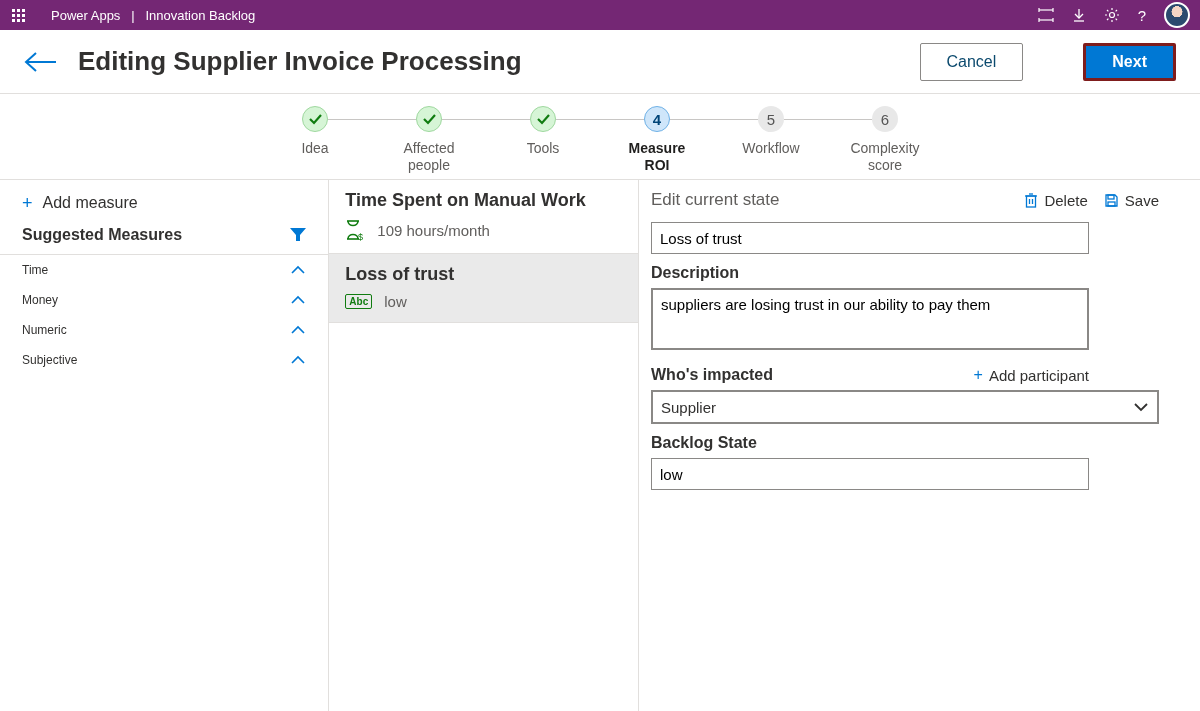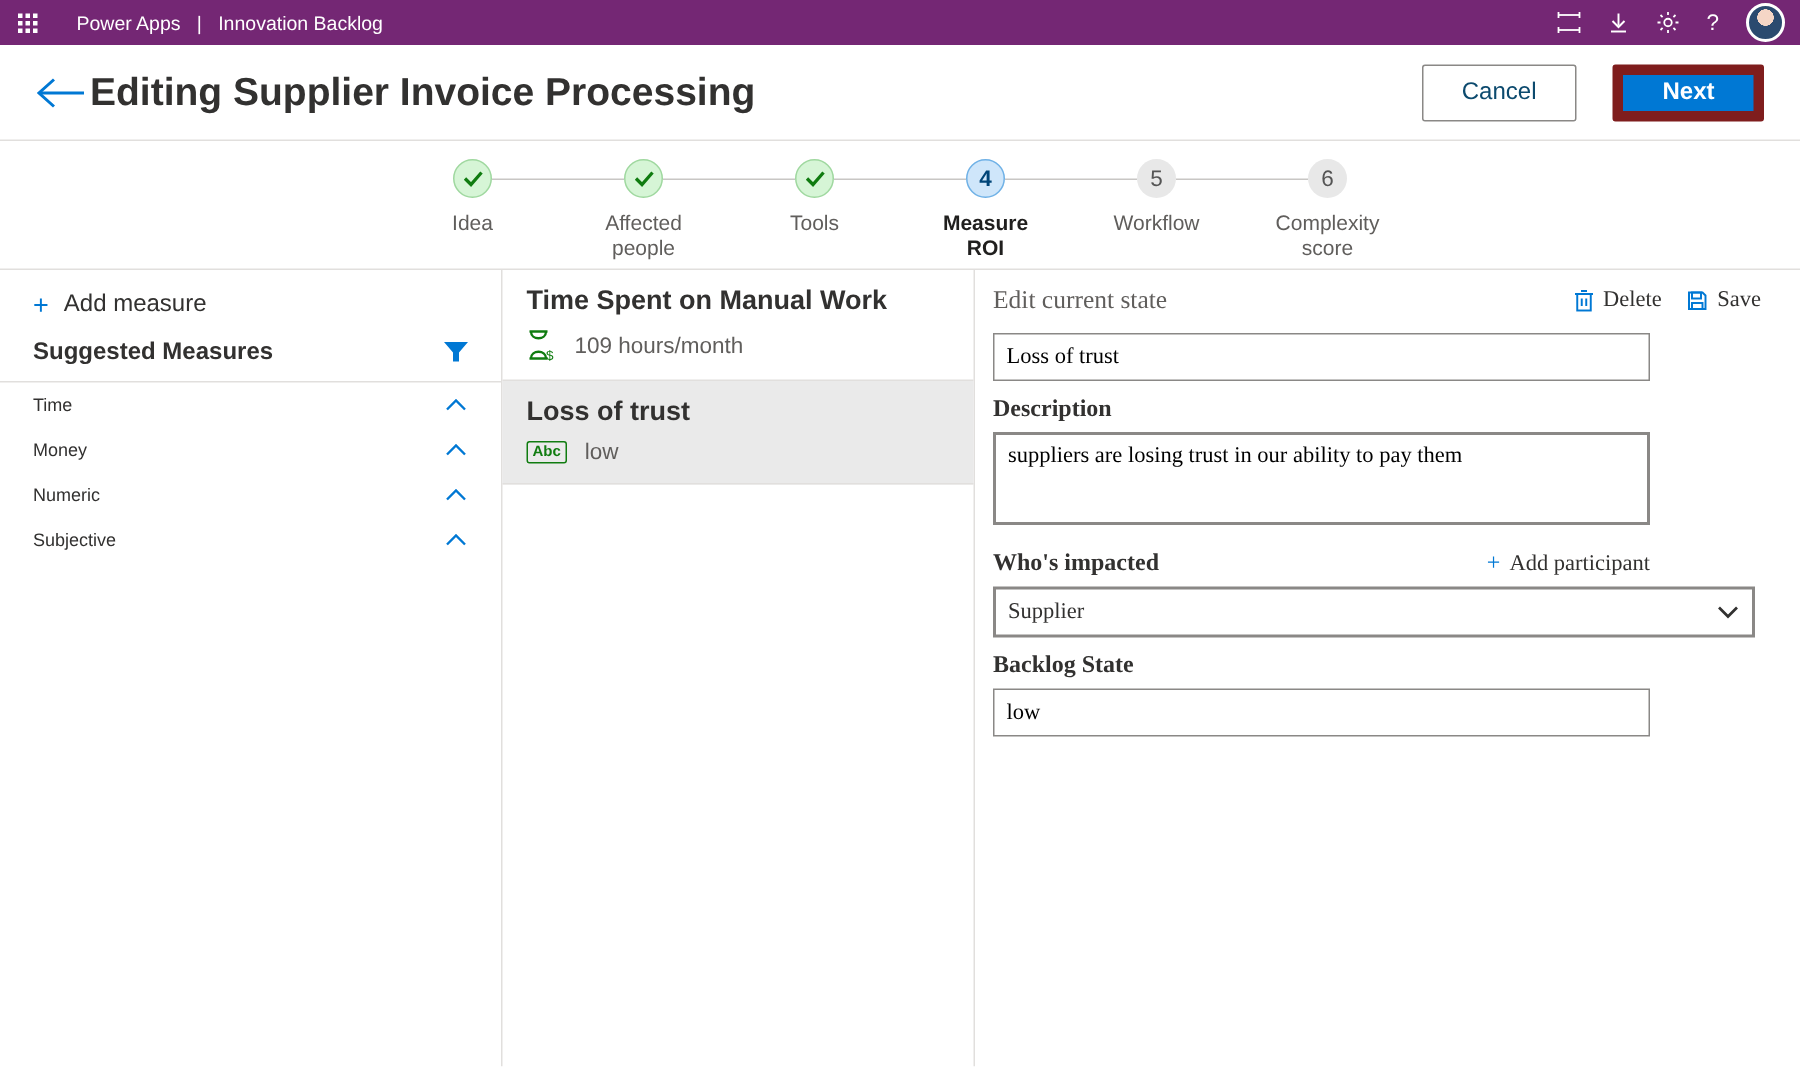--- a/index.html
+++ b/index.html
@@ -9,45 +9,45 @@
   
   .topbar { background: #742774; height: 30px; display: flex; align-items: center; color: #fff; padding: 0 10px; justify-content: space-between; }
   .topbar-left { display: flex; align-items: center; gap: 24px; font-size: 13px; }
   .topbar-right { display: flex; align-items: center; gap: 18px; }
   .waffle { display: grid; grid-template-columns: repeat(3,3px); grid-gap: 2px; padding: 2px; cursor: pointer;}
   .waffle span { width: 3px; height: 3px; background: #fff; }
   .topbar-icon { color: #fff; cursor: pointer; }
   .avatar { width: 22px; height: 22px; border-radius: 50%; background: radial-gradient(circle at 50% 35%, #f5d6c6 0 30%, #2b4a6f 31% 100%); border: 2px solid #fff; box-sizing: content-box; }
 
   
-  .header { height: 64px; border-bottom: 1px solid #e1dfdd; display: flex; align-items: center; padding: 0 24px; gap: 2px; }
+  .header { height: 64px; border-bottom: 1px solid #e1dfdd; display: flex; align-items: center; padding: 0 24px; gap: 20px; }
   .back-arrow { color: #0078d4; cursor: pointer; }
   .page-title { font-size: 26px; font-weight: 600; flex: 1; color: #323130; }
   .btn { height: 38px; padding: 0 26px; font-size: 16px; border-radius: 2px; cursor: pointer; display: inline-flex; align-items: center; justify-content: center;}
   .btn-secondary { background: #fff; border: 1px solid #8a8886; color: #0c4a6e; }
-  .btn-primary { background: #0078d4; border: 7px solid #7f1d1d; color: #fff; font-weight: 600; }
+  .btn-primary { background: #0078d4; border: 3px solid #7f1d1d; color: #fff; font-weight: 600; }
   .btn-gap { width: 20px; }
 
   
   .stepper { height: 86px; border-bottom: 1px solid #e1dfdd; display:flex; align-items:flex-start; justify-content:center; padding-top: 12px;}
   .steps { display:flex; align-items:flex-start; }
   .step { display:flex; flex-direction:column; align-items:center; width:114px; text-align:center; position:relative; }
   .step-circle { width:26px; height:26px; border-radius:50%; display:flex; align-items:center; justify-content:center; font-size:15px; font-weight:400; background:#e8e8e8; color:#555; border:1px solid transparent; position:relative; z-index:2;}
   .step-circle.done { background:#d6f5d6; color:#107c10; border-color:#9fd89f;}
   .step-circle.current { background:#cfe6fa; color:#004578; border-color:#6fb1e6; font-weight:600;}
   .step-label { font-size:14px; color:#605e5c; margin-top:8px; line-height:1.2;}
   .step.current .step-label { color:#201f1e; font-weight:600;}
   .connector { position:absolute; top:13px; left:70px; width:88px; height:1px; background:#c8c6c4; z-index:1;}
   .step:last-child .connector{ display:none;}
 
   
   .main { display:flex; height: calc(711px - 30px - 64px - 86px); }
   .col1 { width:335px; border-right:1px solid #e1dfdd; padding:8px 0; }
   .col2 { width:315px; border-right:1px solid #e1dfdd; }
-  .col3 { flex:1; padding:8px 26px 8px 12px;font-family:Liberation Serif, serif; }
+  .col3 { flex:1; padding:8px 41px 8px 12px; }
 
   
   .add-measure { display:flex; align-items:center; gap:10px; padding:6px 22px 8px; font-size:16px; color:#323130; cursor:pointer;}
   .add-measure .plus { color:#0078d4; font-size:18px; line-height:1;}
   .suggested-row { display:flex; align-items:center; justify-content:space-between; padding:6px 22px 10px; border-bottom:1px solid #e1dfdd;}
   .suggested-row .title { font-weight:600; font-size:16px;}
   .filter-icon { color:#0078d4; cursor:pointer;}
   .category { display:flex; align-items:center; justify-content:space-between; padding:8px 22px; font-size:12px; cursor:pointer;}
   .chevron-up { color:#0078d4; }
 

